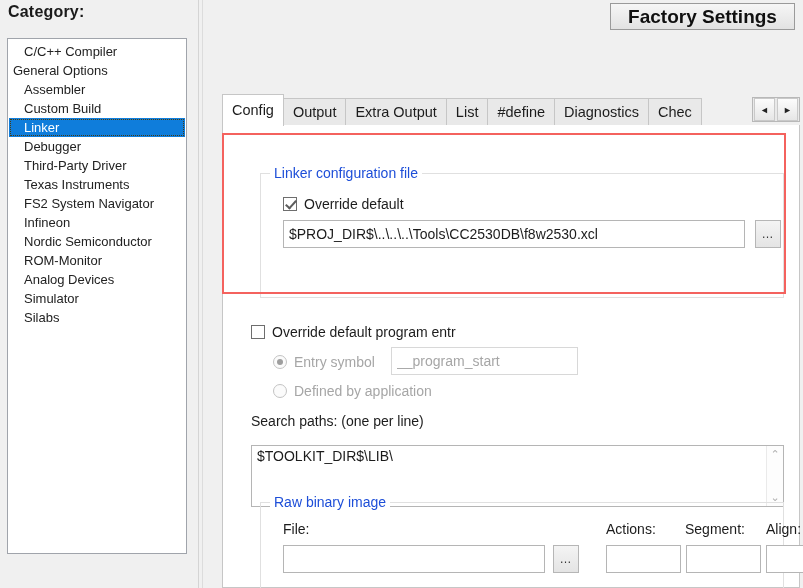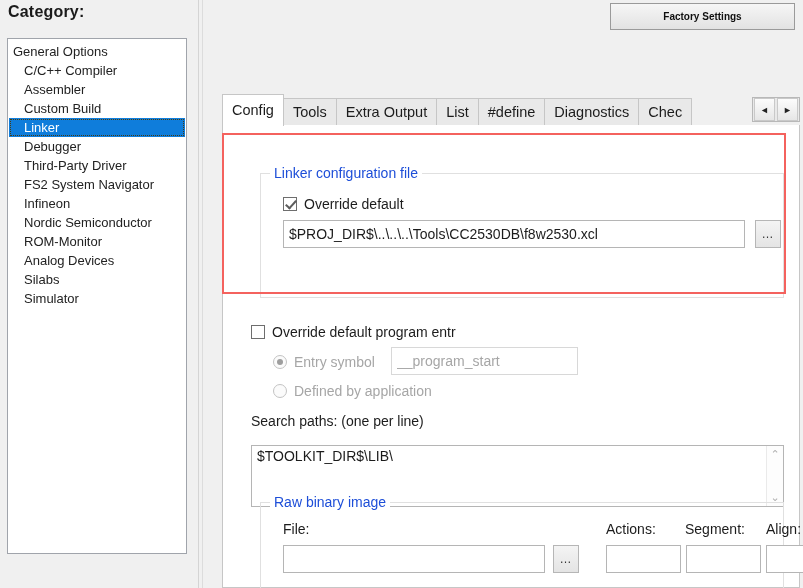--- a/index.html
+++ b/index.html
@@ -80,21 +80,21 @@
   }
 
   
   #factory-settings {
     position: absolute;
     right: 8px; top: 3px;
     width: 185px; height: 27px;
     background: linear-gradient(#f6f6f6, #e2e2e2);
     border: 1px solid #9a9a9a;
     font-family: "Liberation Sans", sans-serif;
-    font-size: 10px;
+    font-size: 19px;
     font-weight: bold;
     color: #101010;
     cursor: default;
     padding: 0;
   }
 
   
   #tab-strip {
     position: absolute;
     left: 17px; top: 94px;
@@ -329,48 +329,49 @@
   }
 </style>
 </head>
 <body>
 
 <div id="root">
 
   <div id="left-panel">
     <div id="category-label">Category:</div>
     <div id="category-list">
+      <div class="cat-item indent">C/C++ Compiler</div>
       <div class="cat-item">General Options</div>
-      <div class="cat-item indent">C/C++ Compiler</div>
       <div class="cat-item indent">Assembler</div>
       <div class="cat-item indent">Custom Build</div>
       <div class="cat-item selected">Linker</div>
       <div class="cat-item indent">Debugger</div>
       <div class="cat-item indent">Third-Party Driver</div>
+      <div class="cat-item indent">Texas Instruments</div>
       <div class="cat-item indent">FS2 System Navigator</div>
       <div class="cat-item indent">Infineon</div>
       <div class="cat-item indent">Nordic Semiconductor</div>
       <div class="cat-item indent">ROM-Monitor</div>
       <div class="cat-item indent">Analog Devices</div>
+      <div class="cat-item indent">Simulator</div>
       <div class="cat-item indent">Silabs</div>
-      <div class="cat-item indent">Simulator</div>
     </div>
   </div>
 
   <div id="splitter"></div>
   <div id="splitter2"></div>
 
   <div id="right-panel">
 
     <button id="factory-settings">Factory Settings</button>
 
     <div id="tab-strip">
       <div id="tab-list">
         <div class="tab active">Config</div>
-        <div class="tab">Tools</div>
+        <div class="tab">Output</div>
         <div class="tab">Extra Output</div>
         <div class="tab">List</div>
         <div class="tab">#define</div>
         <div class="tab">Diagnostics</div>
         <div class="tab truncated">Chec</div>
       </div>
       <div class="tab-arrows">
         <div class="tab-arrow">◄</div>
         <div class="tab-arrow">►</div>
       </div>

